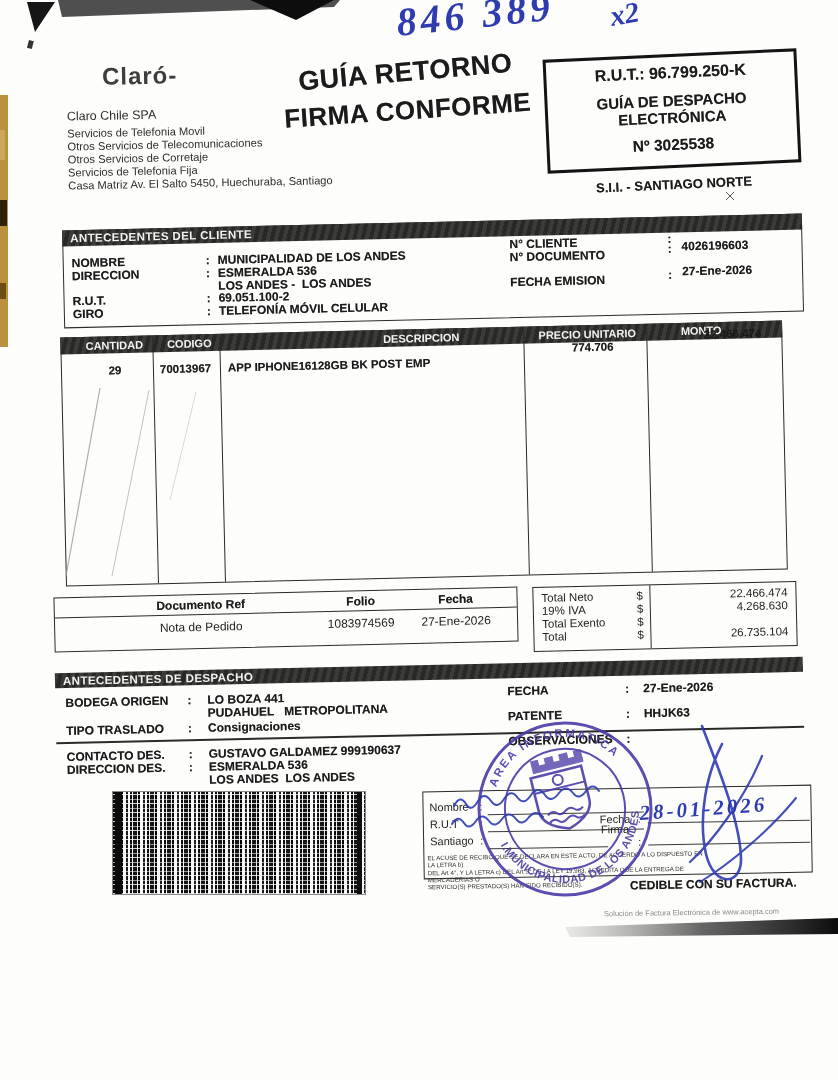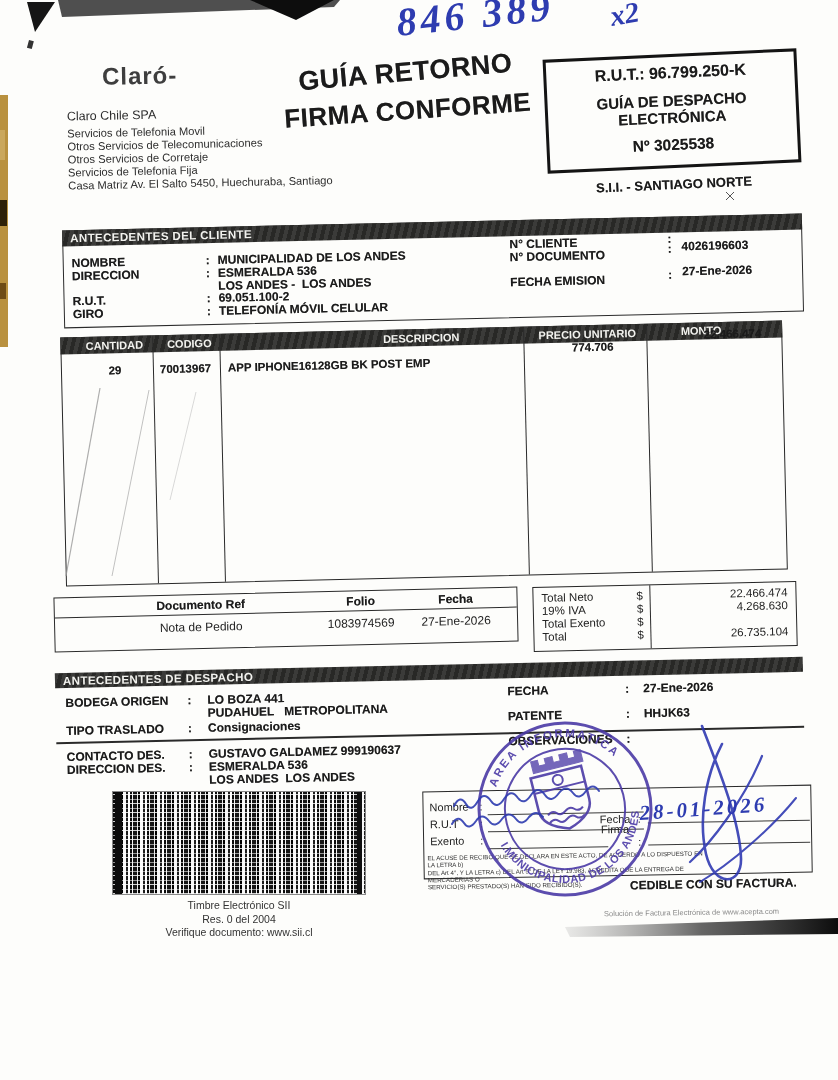--- a/index.html
+++ b/index.html
@@ -146,32 +146,27 @@
     <div class="lbl dot colon" style="left:570px;top:21px"></div>
     <div class="lbl dot" style="left:588px;top:21px">27-Ene-2026</div>
     <div class="lbl dot" style="left:452px;top:46px">PATENTE</div>
     <div class="lbl dot colon" style="left:570px;top:46px"></div>
     <div class="lbl dot" style="left:588px;top:46px">HHJK63</div>
     <div class="lbl dot" style="left:452px;top:71px">OBSERVACIONES</div>
     <div class="lbl dot colon" style="left:570px;top:71px"></div>
   </div>
 
   <div class="abs barcode" style="left:112px;top:791px;width:254px;height:104px"></div>
-  <div class="abs" style="left:112px;top:899px;width:254px;text-align:center;font-size:10.5px;line-height:13.5px;color:#333">
-    <div>Timbre Electrónico SII</div>
-    <div>Res. 0 del 2004</div>
-    <div>Verifique documento: www.sii.cl</div>
-  </div>
 
   <div class="abs" style="left:423px;top:788px;width:389px;height:88px;border:1.5px solid #2a2a2a;transform:rotate(-1deg)">
     <div class="abs" style="left:6px;top:9px;font-size:11px;color:#222">Nombre</div>
     <div class="abs colon" style="left:56px;top:9px;font-size:11px;color:#222"></div>
     <div class="abs" style="left:6px;top:26px;font-size:11px;color:#222">R.U.T</div>
     <div class="abs colon" style="left:56px;top:26px;font-size:11px;color:#222"></div>
-    <div class="abs" style="left:6px;top:43px;font-size:11px;color:#222">Exento</div>
+    <div class="abs" style="left:6px;top:43px;font-size:11px;color:#222">Santiago</div>
     <div class="abs colon" style="left:56px;top:43px;font-size:11px;color:#222"></div>
     <div class="uline" style="left:64px;top:23px;width:156px"></div>
     <div class="uline" style="left:64px;top:40px;width:156px"></div>
     <div class="uline" style="left:64px;top:57px;width:120px"></div>
     <div class="abs" style="left:176px;top:24px;font-size:11px;color:#222">Fecha</div>
     <div class="abs colon" style="left:214px;top:24px;font-size:11px;color:#222"></div>
     <div class="abs" style="left:177px;top:34px;font-size:11px;color:#222">Firma</div>
     <div class="abs colon" style="left:214px;top:47px;font-size:11px;color:#222"></div>
     <div class="uline" style="left:224px;top:34px;width:162px"></div>
     <div class="uline" style="left:224px;top:56px;width:162px"></div>

